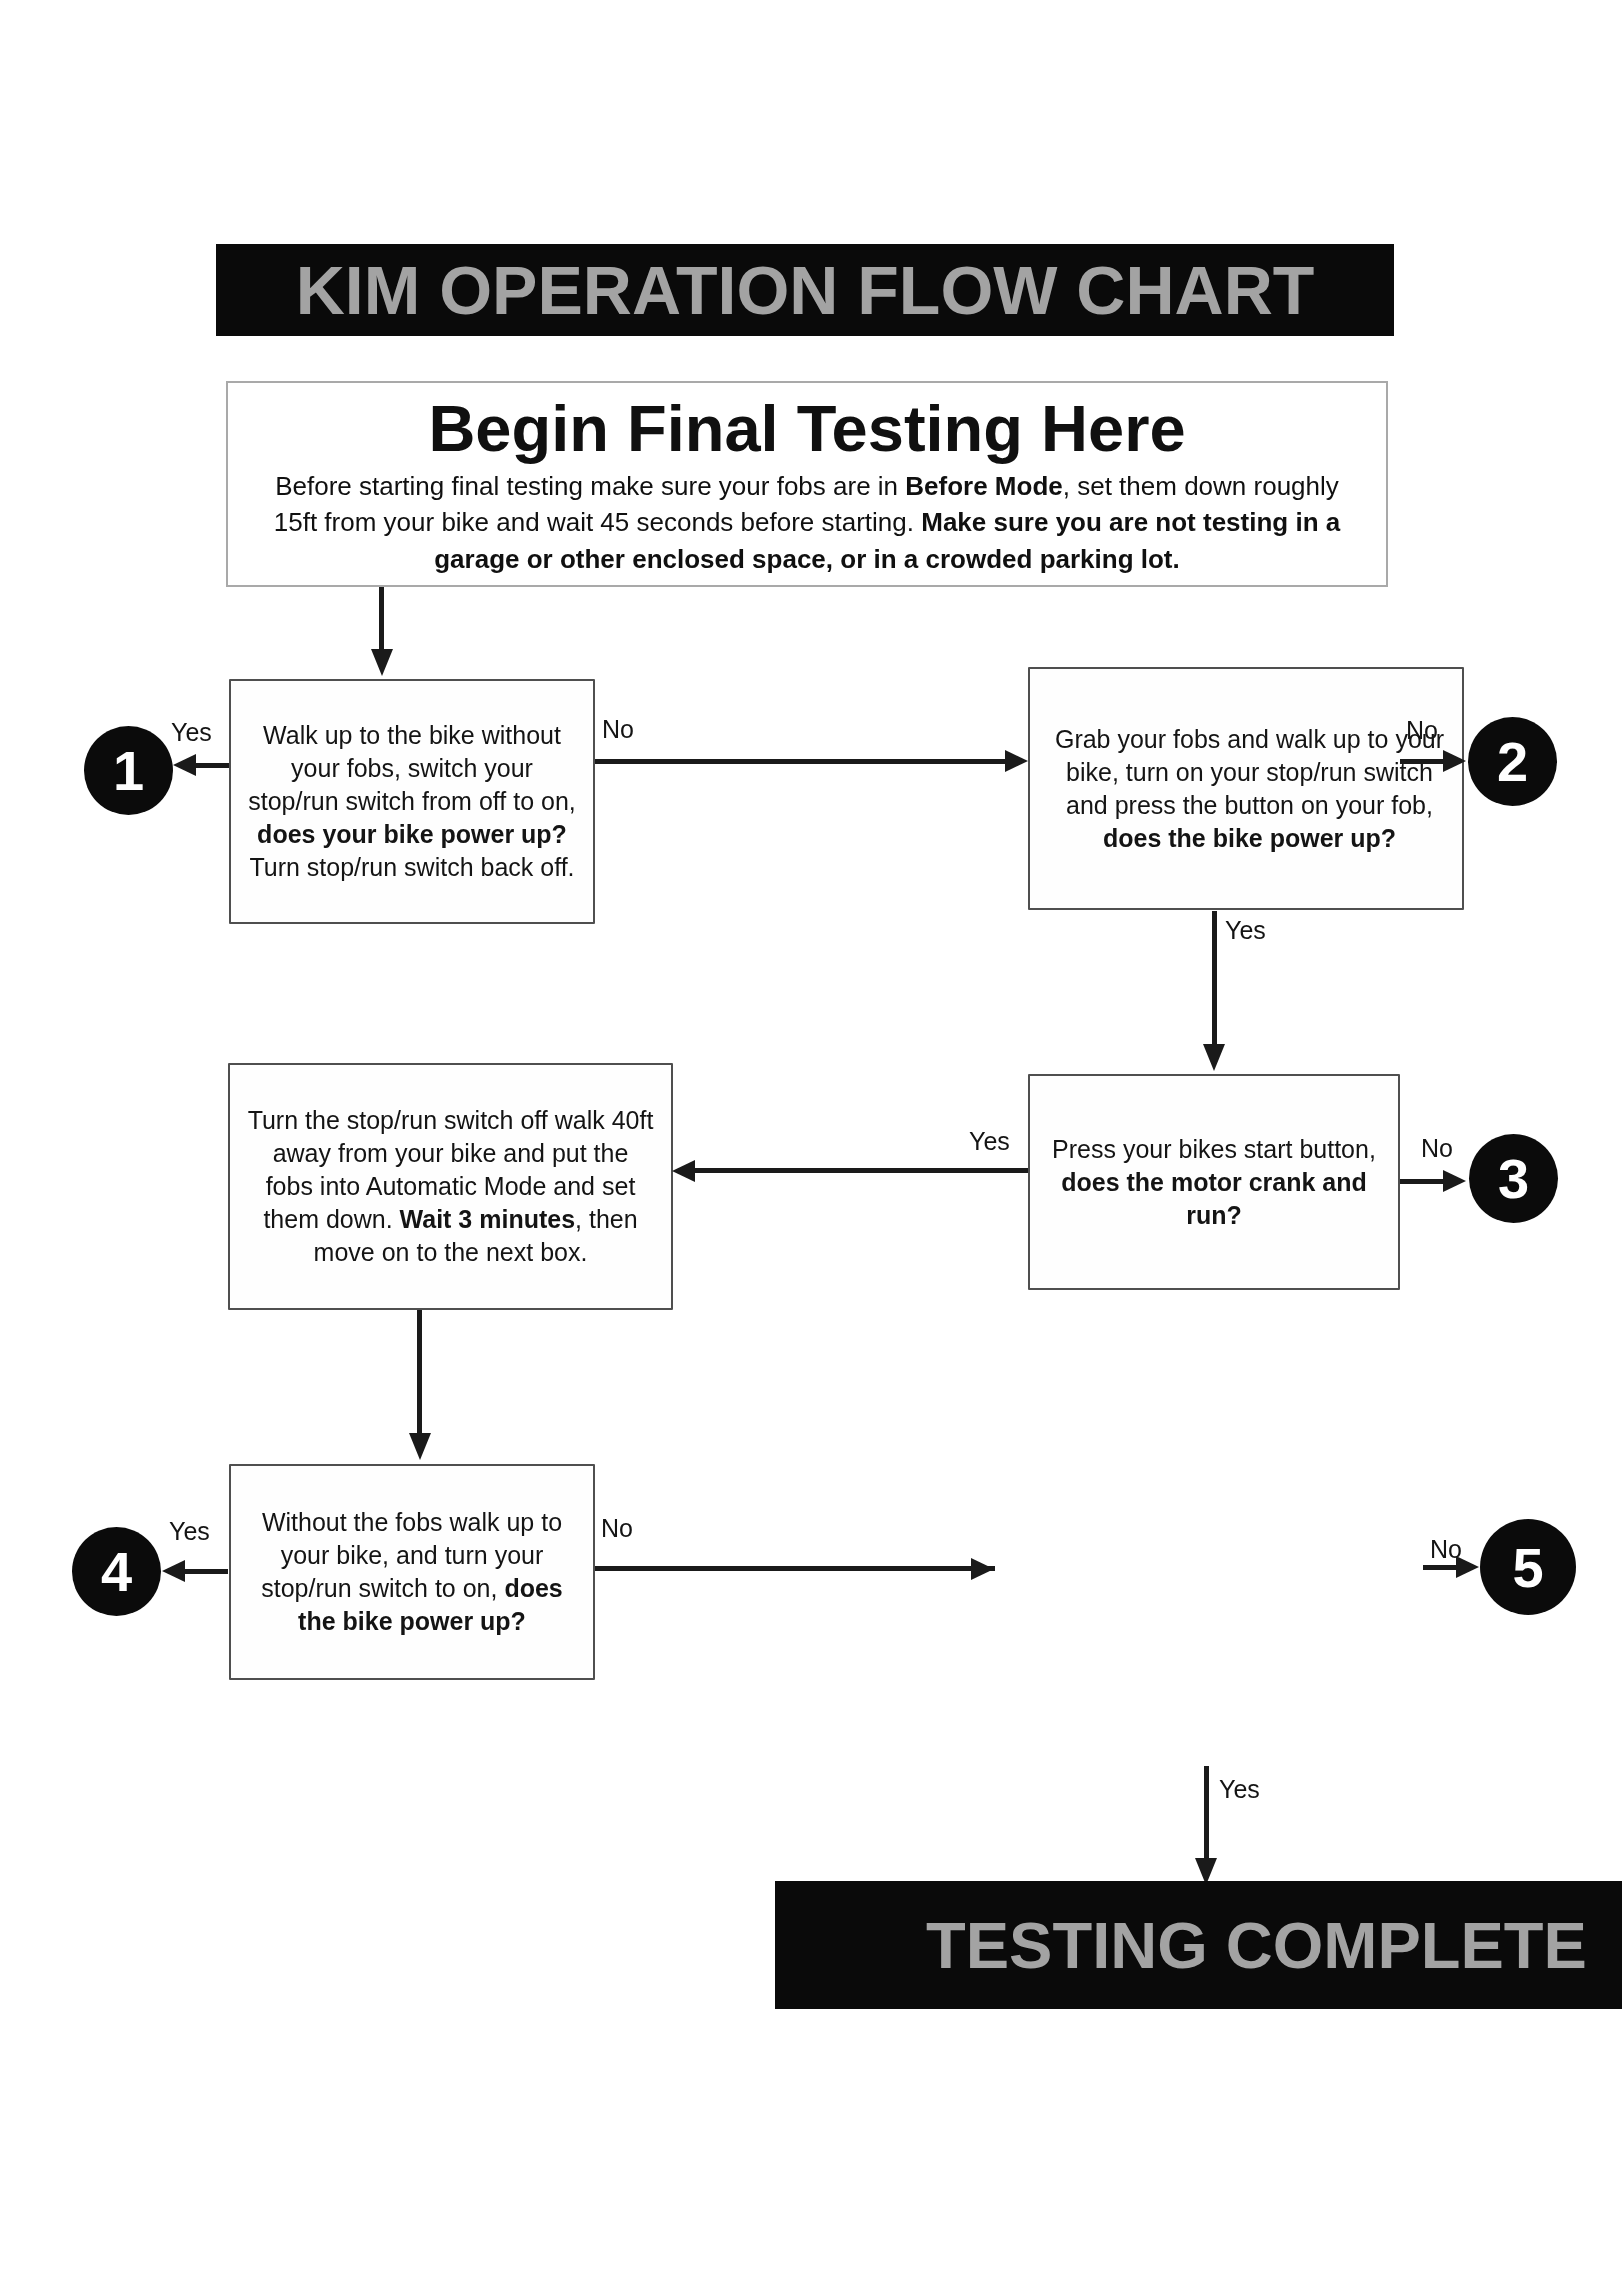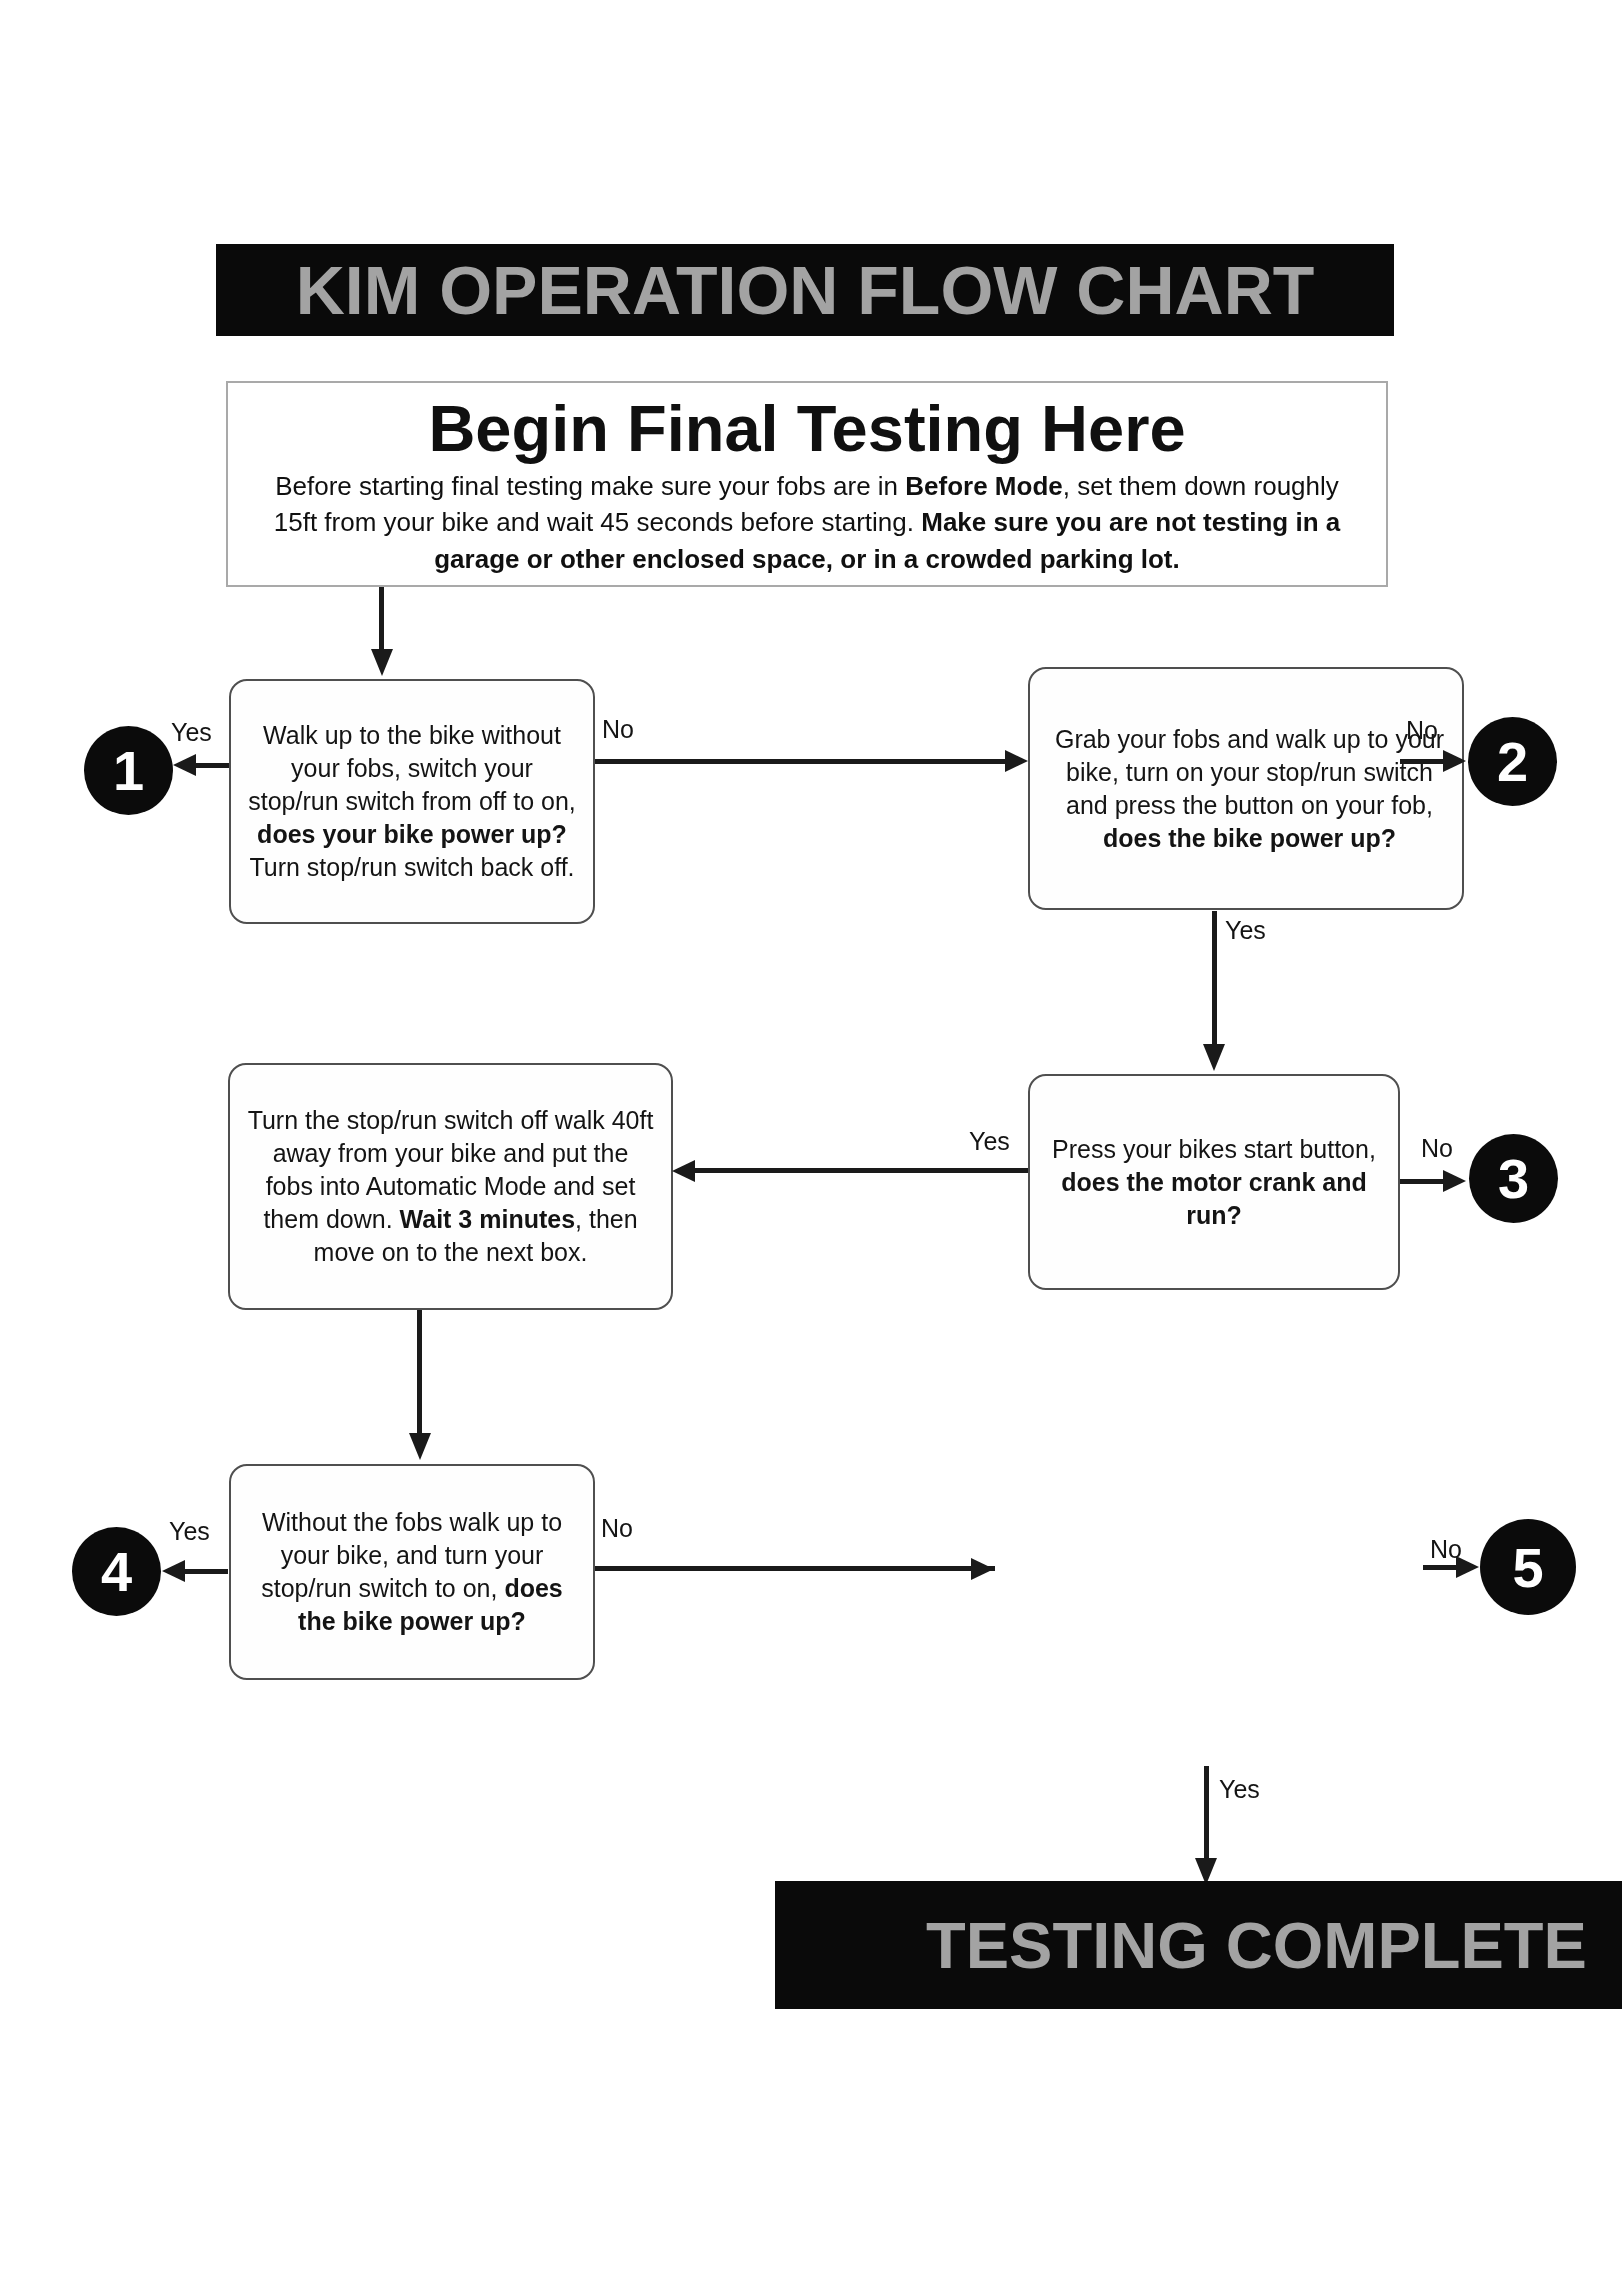--- a/index.html
+++ b/index.html
@@ -15,21 +15,21 @@
   .title-bar{left:216px;top:244px;width:1178px;height:92px;font-size:68px;letter-spacing:0px;}
   .complete-bar{left:775px;top:1881px;width:963px;height:128px;font-size:65px;}
   .start-box{
     position:absolute;left:226px;top:381px;width:1162px;height:206px;
     background:#ffffff;border:2px solid #a9a9a9;box-sizing:border-box;
     text-align:center;padding:11.8px 26px 0 26px;
   }
   .start-heading{font-size:65px;font-weight:700;line-height:1.04;color:#101010;}
   .start-para{font-size:26px;line-height:1.42;margin:5.2px auto 0 auto;max-width:1092px;color:#101010;}
   .fbox{
-    position:absolute;background:#fefefe;border:2px solid #4f4f4f;border-radius:18px;
+    position:absolute;background:#fefefe;border:2px solid #4f4f4f;border-radius:1px;
     box-sizing:border-box;display:flex;align-items:center;justify-content:center;
     text-align:center;padding:14.4px 17px;
   }
   .fbox p{margin:0;font-size:25px;line-height:1.32;color:#141414;}
   .fbox b{font-weight:700;}
   .fbox i{font-style:italic;}
   .lbl{position:absolute;font-size:25px;color:#141414;line-height:1;}
   .circ{
     position:absolute;width:89px;height:89px;border-radius:50%;background:#0b0b0b;
     color:#ffffff;display:flex;align-items:center;justify-content:center;

